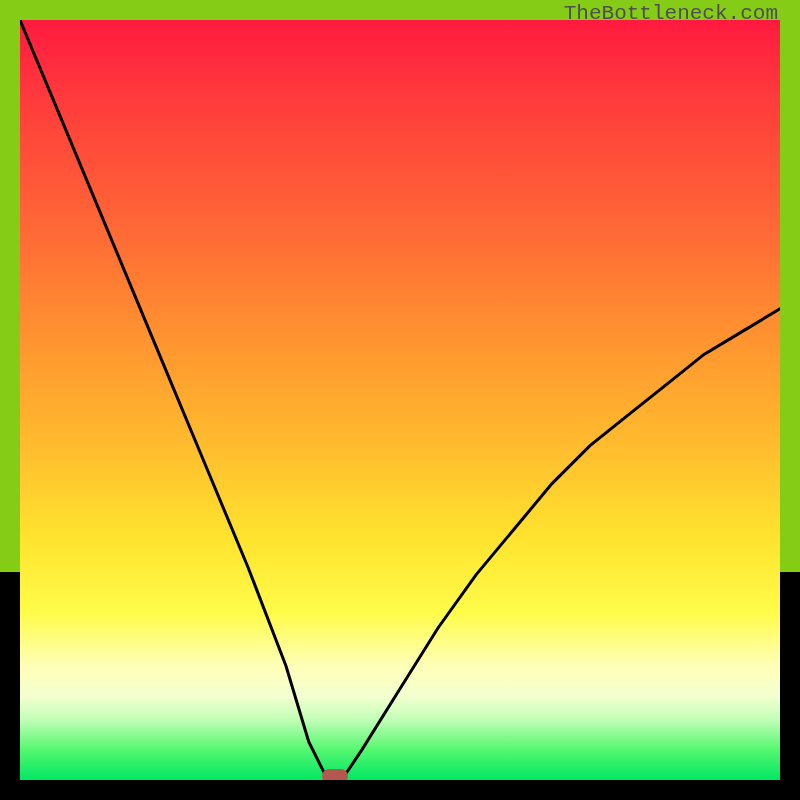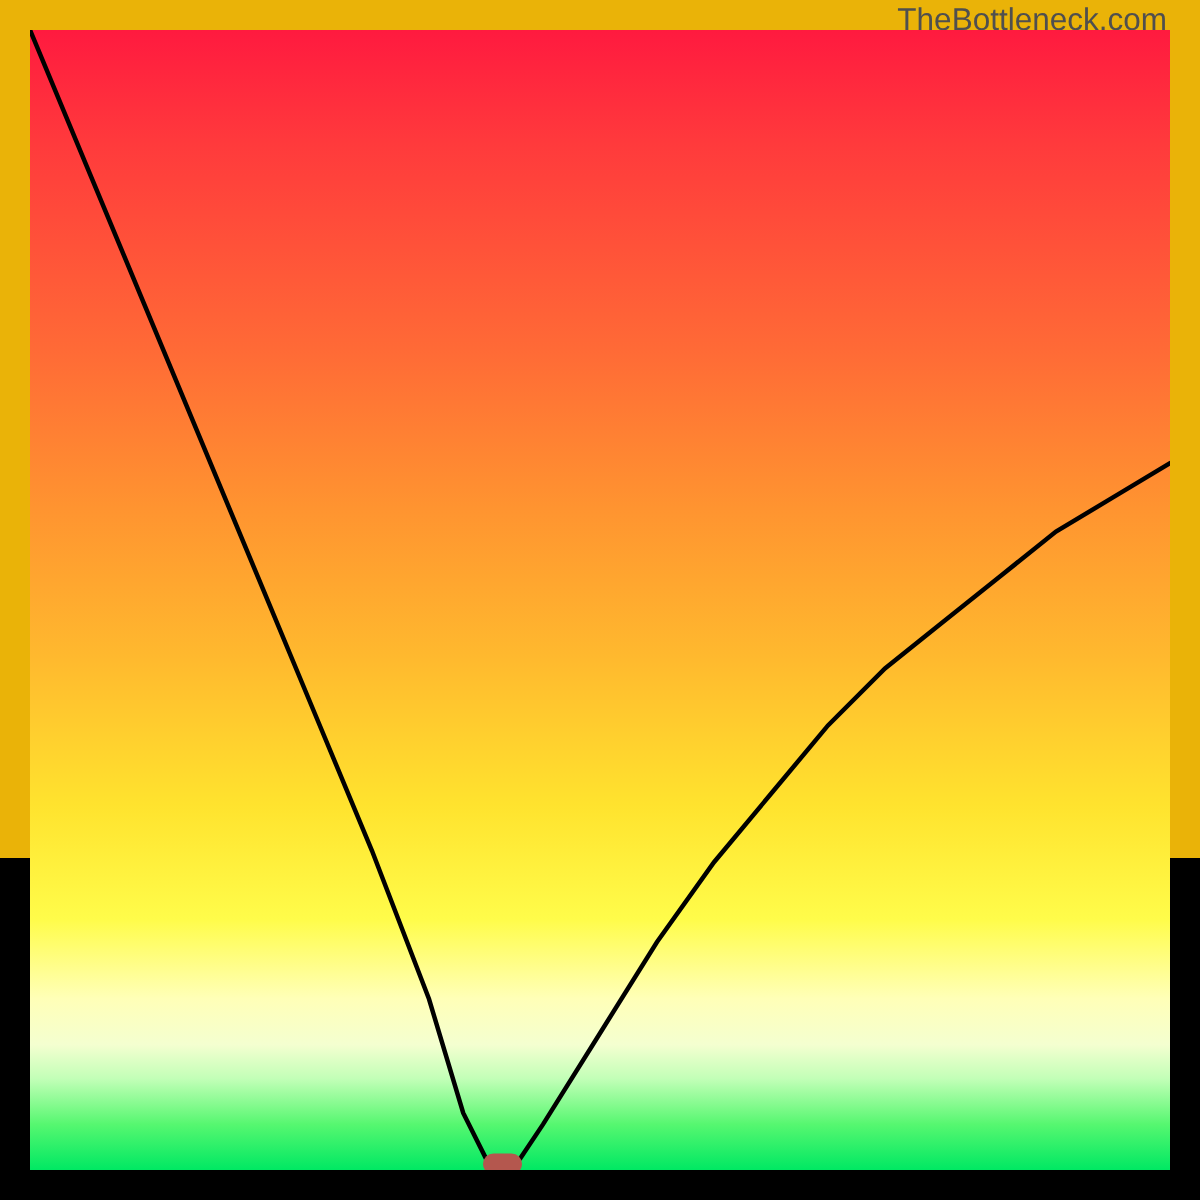--- a/index.html
+++ b/index.html
@@ -10,21 +10,22 @@
     overflow: hidden;
     background: #000;
     font-family: Arial, Helvetica, sans-serif;
   }
   .frame {
     position: absolute;
     left: 0;
     top: 0;
     width: 800px;
     height: 572px;
-    background: #eab308;
+    background: #84cc16;
+    font-family: Liberation Mono, monospace;
   }
   .plot {
     position: absolute;
     left: 20px;
     top: 20px;
     width: 760px;
     height: 760px;
     overflow: hidden;
   }
   .gradient {

